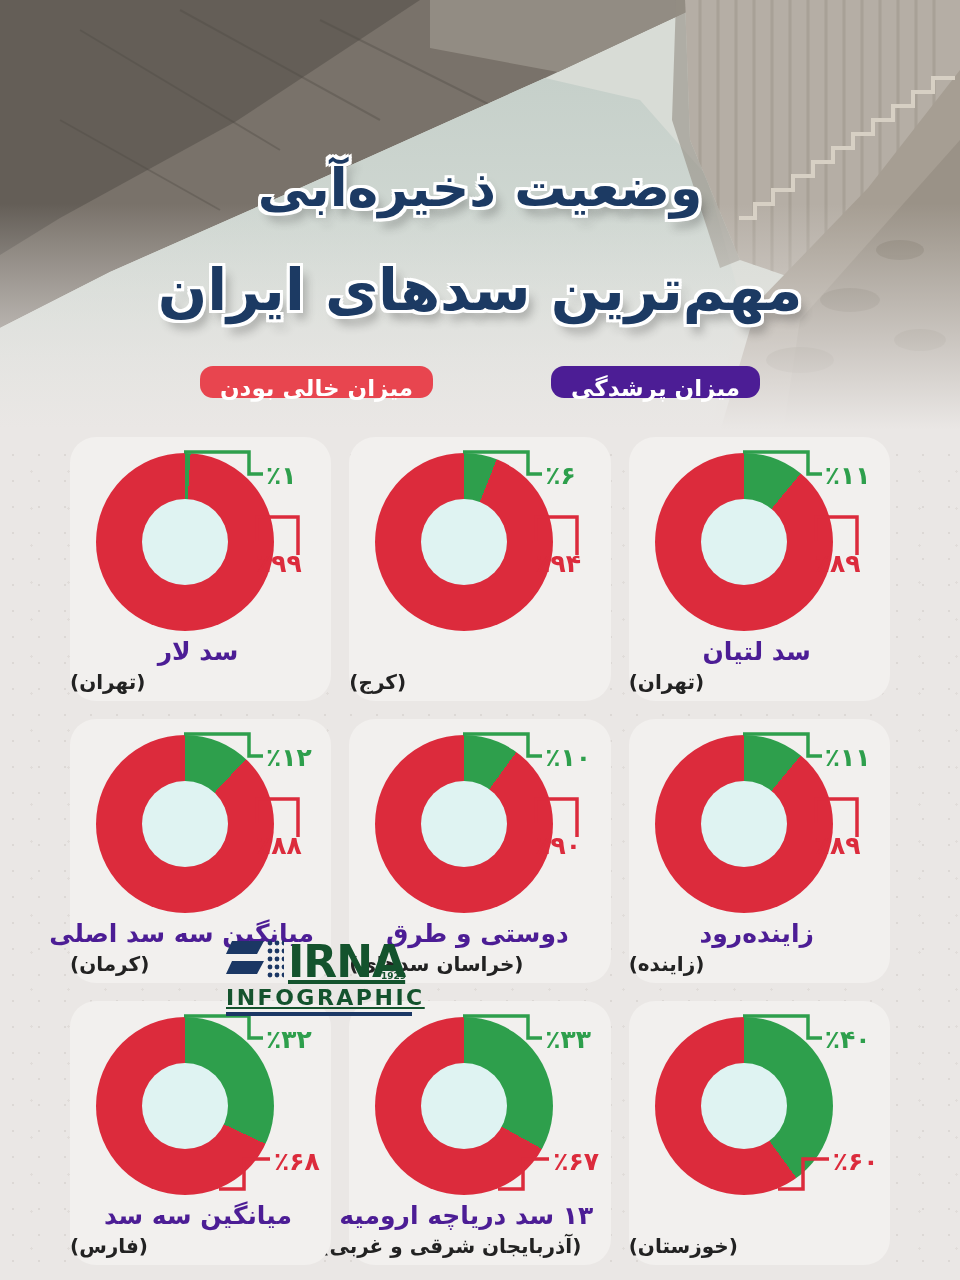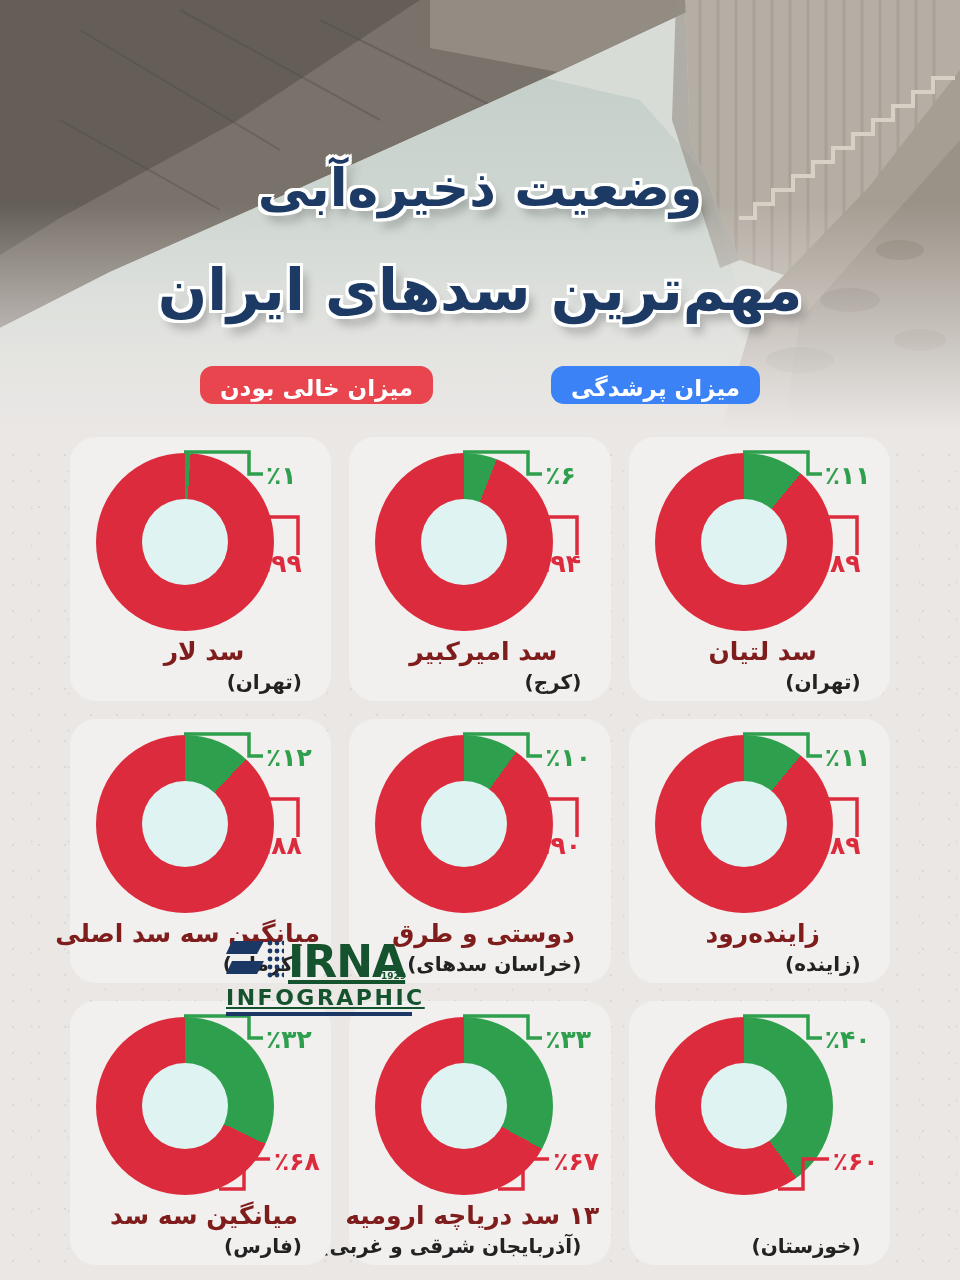--- a/index.html
+++ b/index.html
@@ -21,24 +21,24 @@
          color:#1C3A63;font-weight:bold;
          text-shadow:0 3px 0 #fff,0 -3px 0 #fff,3px 0 0 #fff,-3px 0 0 #fff,
                      3px 3px 0 #fff,-3px 3px 0 #fff,3px -3px 0 #fff,-3px -3px 0 #fff,
                      6px 9px 10px rgba(40,40,40,.30);}
   .title-line1{top:158px;font-size:52px;}
   .title-line2{top:256px;font-size:58px;letter-spacing:-1px;}
 
   
   .legend{position:absolute;top:366px;left:0;right:0;z-index:2;direction:ltr;
           display:flex;justify-content:center;gap:118px;}
-  .pill{height:38px;line-height:44px;padding:0 20px;border-radius:13px;
+  .pill{height:32px;line-height:44px;padding:0 20px;border-radius:13px;
         color:#fff;font-size:23px;font-weight:bold;direction:rtl;}
   .pill-red{background:#E8454F;}
-  .pill-green{background:#3b82f6;}
+  .pill-green{background:#4c1d95;}
 
   
   .grid{position:absolute;top:437px;left:70px;right:70px;z-index:1;direction:rtl;
         display:grid;grid-template-columns:repeat(3,1fr);grid-auto-rows:264px;gap:18px;}
   .card{position:relative;background:#F2F0EE;border-radius:26px;direction:rtl;}
   .donut{position:absolute;left:26px;top:16px;width:178px;height:178px;border-radius:50%;}
   .hole{position:absolute;inset:46px;border-radius:50%;background:#DFF3F2;}
 
   .conn{position:absolute;}
   .conn path{fill:none;stroke-width:3.5px;stroke-linejoin:miter;}
@@ -49,23 +49,23 @@
   .red-conn-low{left:148px;top:146px;display:none;}
   .red-conn-low path{stroke:#DC2B3C;}
   .card.low-red .red-conn-low{display:block;}
 
   .pct{position:absolute;font-size:25px;font-weight:bold;
        direction:ltr;unicode-bidi:bidi-override;white-space:nowrap;}
   .pct-green{left:196px;top:24px;color:#2E9F4C;}
   .pct-red{left:186px;top:112px;color:#DC2B3C;}
   .card.low-red .pct-red{left:204px;top:146px;}
 
-  .dam-name{position:absolute;left:18px;top:200px;width:232px;text-align:center;
-            font-size:25px;font-weight:bold;color:#7f1d1d;white-space:nowrap;}
-  .dam-loc{position:absolute;left:0;top:233px;width:232px;text-align:right;
+  .dam-name{position:absolute;left:12px;top:200px;width:232px;text-align:center;
+            font-size:25px;font-weight:bold;color:#4c1d95;white-space:nowrap;}
+  .dam-loc{position:absolute;left:0;top:233px;width:232px;text-align:left;
            font-size:20px;font-weight:600;color:#222;white-space:nowrap;}
 
   
   .irna{position:absolute;left:226px;top:938px;width:186px;z-index:5;direction:ltr;
         color:#14532d;text-decoration:underline;}
   .irna-top{display:flex;align-items:flex-end;gap:4px;}
   .irna-word{position:relative;font-size:44px;font-weight:bold;line-height:.9;
              letter-spacing:-1px;}
   .irna-year{position:absolute;right:-1px;bottom:2px;font-size:9px;font-weight:bold;
              letter-spacing:0;}
@@ -171,21 +171,20 @@
     </div>
     <svg class="conn green-conn" width="96" height="36" viewBox="0 0 96 36">
       <path d="M1,5 H66 V27 H80"></path>
     </svg>
     <svg class="conn red-conn" width="56" height="48" viewBox="0 0 56 48">
       <path d="M3,30 V6 H44 V44"></path>
     </svg>
 
     <span class="pct pct-green">٪۶</span>
     <span class="pct pct-red">٪۹۴</span>
-    <div class="dam-name">سد امیرکبیر</div>
     <div class="dam-loc">(کرج)</div>
   </div>
       <div class="card">
     <div class="donut" style="background: conic-gradient(rgb(46, 159, 76) 0deg, rgb(46, 159, 76) 1%, rgb(220, 43, 60) 1%, rgb(220, 43, 60) 100%);">
       <div class="hole"></div>
     </div>
     <svg class="conn green-conn" width="96" height="36" viewBox="0 0 96 36">
       <path d="M1,5 H66 V27 H80"></path>
     </svg>
     <svg class="conn red-conn" width="56" height="48" viewBox="0 0 56 48">

